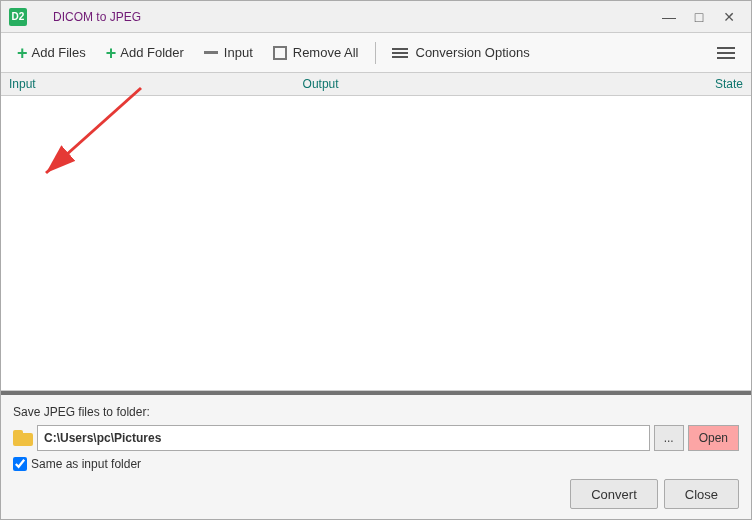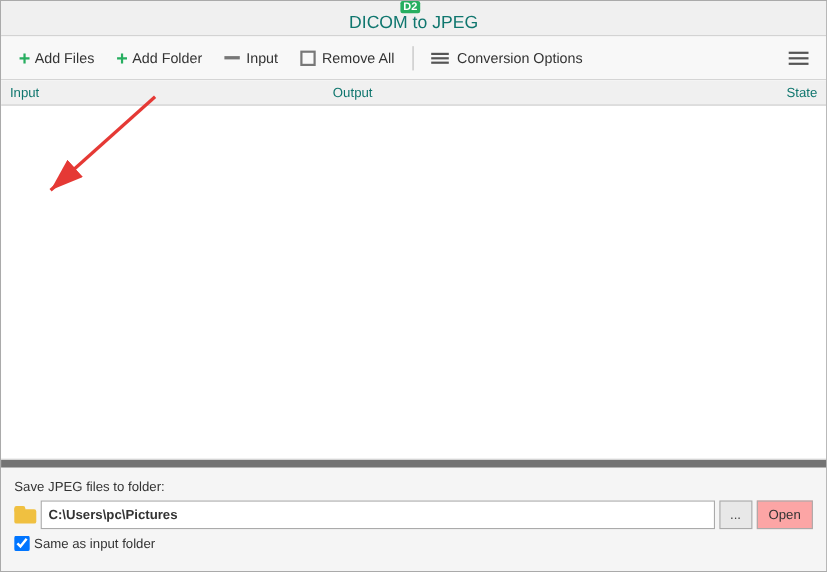--- a/index.html
+++ b/index.html
@@ -23,39 +23,39 @@
 
     
     .title-bar {
       background: #f0f0f0;
       height: 32px;
       display: flex;
       align-items: center;
       padding: 0 8px;
       border-bottom: 1px solid #ccc;
       user-select: none;
-      flex-direction: column;
     }
     .title-bar-icon {
       width: 18px;
       height: 18px;
       margin-right: 6px;
       background: #27ae60;
       border-radius: 2px;
       display: flex;
       align-items: center;
       justify-content: center;
       font-size: 10px;
       color: white;
       font-weight: bold;
     }
     .title-bar-text {
       flex: 1;
-      font-size: 16px;
-      color: #0f766e;
+      font-size: 12px;
+      color: #701a75;
+      margin-left: 20px;
     }
     .title-bar-controls {
       display: flex;
       gap: 2px;
     }
     .title-btn {
       width: 28px;
       height: 22px;
       background: none;
       border: none;
@@ -164,21 +164,21 @@
       color: #0f766e;
     }
     .col-input { flex: 2; }
     .col-output { flex: 2; }
     .col-state { flex: 1; text-align: right; }
 
     
     .bottom-section {
       background: #f5f5f5;
       padding: 10px 12px;
-      border-top: 7px solid #737373;
+      border-top: 4px solid #737373;
     }
     .save-label {
       font-size: 12px;
       color: #333;
       margin-bottom: 6px;
     }
     .folder-row {
       display: flex;
       align-items: center;
       gap: 4px;
@@ -359,15 +359,19 @@
     <div class="folder-row">
       <span class="folder-icon"></span>
       <input type="text" class="folder-path-input" value="C:\Users\pc\Pictures" style="">
       <button class="browse-btn">...</button>
       <button class="open-btn">Open</button>
     </div>
     <div class="checkbox-row">
       <input type="checkbox" id="sameAsInput" checked="" style="">
       <label class="checkbox-label" for="sameAsInput">Same as input folder</label>
     </div>
+    <div class="action-row">
+      <button class="action-btn convert-btn">Convert</button>
+      <button class="action-btn">Close</button>
+    </div>
   </div>
 
 </div>
 
 </body></html>

